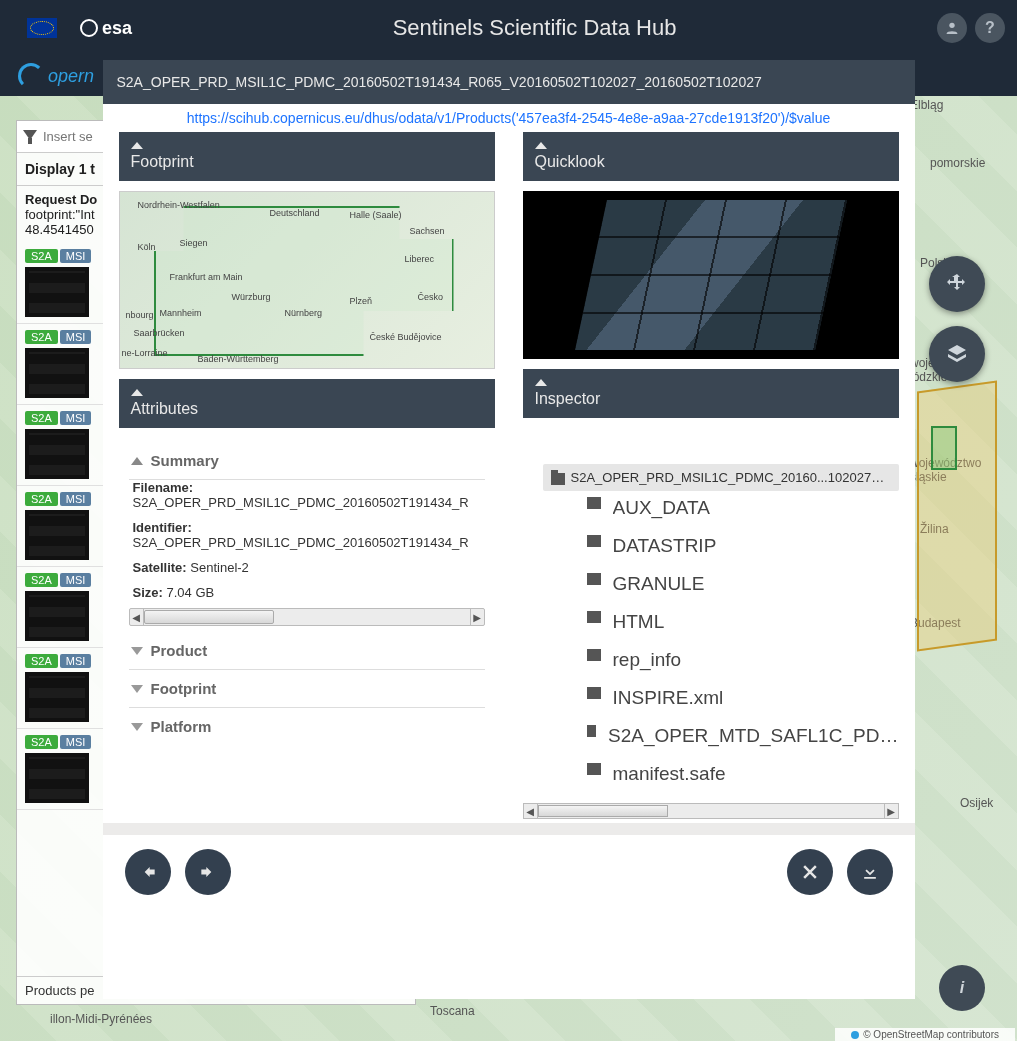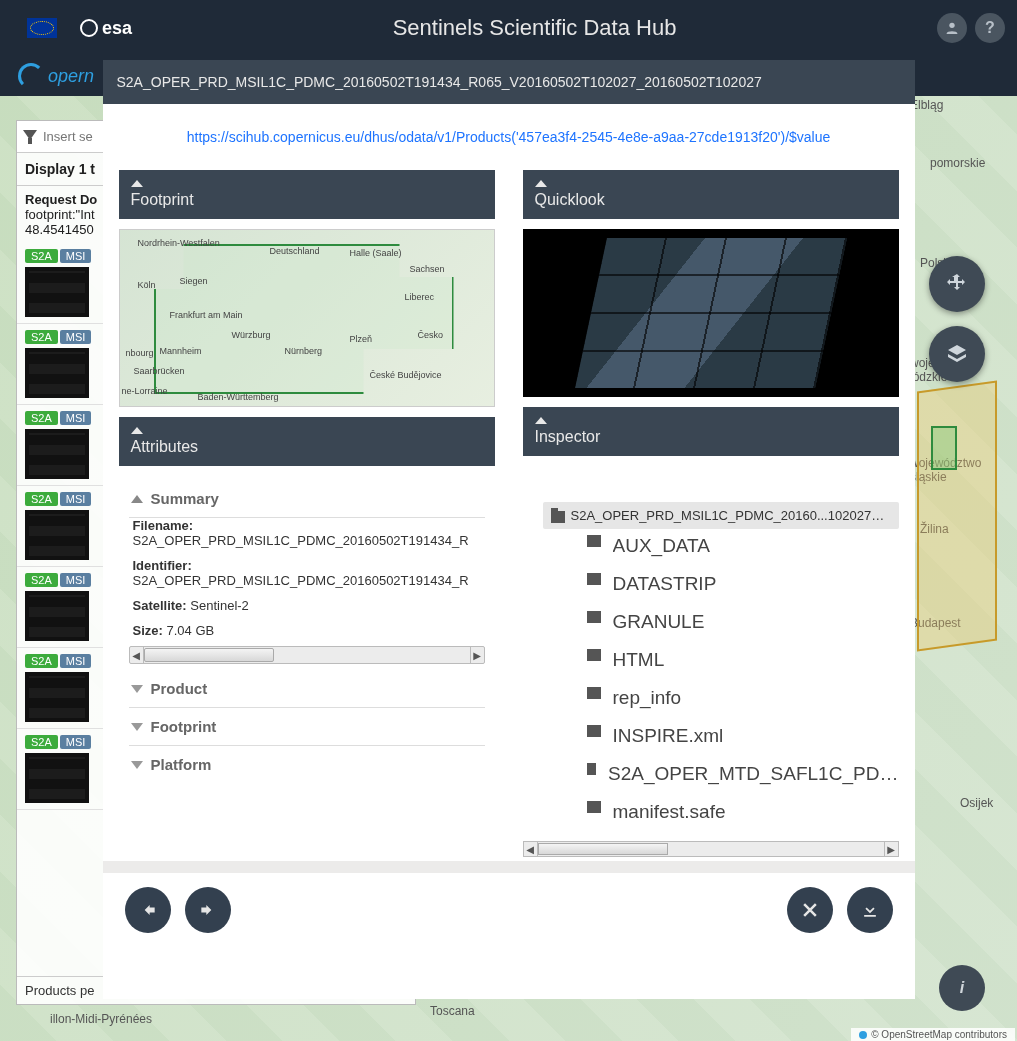--- a/index.html
+++ b/index.html
@@ -54,21 +54,21 @@
   .map-footprint {
     position:absolute; right:20px; top:290px; width:80px; height:260px;
     background: rgba(240,200,100,0.35); border:2px solid #c79a2a; transform: skewY(-8deg);
   }
   .map-footprint2 {
     position:absolute; right:60px; top:330px; width:26px; height:44px;
     background: rgba(120,200,120,0.4); border:2px solid #2e8b3e;
   }
   .map-credits {
     position:absolute; right:2px; bottom:0; background:rgba(255,255,255,0.85);
-    font-size:10px; color:#555; padding:1px 8px; display:flex; align-items:center; gap:4px;
+    font-size:10px; color:#555; padding:1px 16px; display:flex; align-items:center; gap:4px;
   }
   .map-credits .dot{width:8px;height:8px;background:#2e9fe0;border-radius:50%;}
   
   .results-col {
     position:absolute; left:16px; top:120px; width:400px; bottom:36px;
     background: rgba(255,255,255,0.9); border:1px solid #bbb;
     display:flex; flex-direction:column; overflow:hidden;
   }
   .search-row { height:32px; border-bottom:1px solid #ccc; display:flex; align-items:center; padding:0 6px; gap:6px; background:#fff;}
   .funnel { width:14px; height:14px; position:relative; }
@@ -98,21 +98,21 @@
     position:absolute; left:0; right:0; top:60px; bottom:42px;
     display:flex; justify-content:center;
   }
   .modal {
     width: 812px; background:#fff; display:flex; flex-direction:column;
     box-shadow: 0 0 0 9999px rgba(0,0,0,0.0); 
   }
   .modal-title {
     background:#3a4653; color:#e8e8e8; padding:14px 14px; font-size:14px;
   }
-  .modal-link { text-align:center; padding:24px 6px; }
+  .modal-link { text-align:center; padding:5px 6px; }
   .modal-link a { color:#1e74ff; font-size:14px; text-decoration:none;}
   .modal-body { display:flex; gap:28px; padding:0 16px 4px 16px; }
   .col { flex:1; display:flex; flex-direction:column; gap:10px; min-width:0;}
   .panel-head {
     background:#3a4653; color:#e8e8e8; padding:10px 12px 10px 12px;
     display:flex; flex-direction:column; gap:4px;
   }
   .chev-up { width:0;height:0;border-left:6px solid transparent;border-right:6px solid transparent;border-bottom:7px solid #e8e8e8;}
   .footprint-img {
     height:178px; background:#e9f0e4; position:relative; overflow:hidden;

